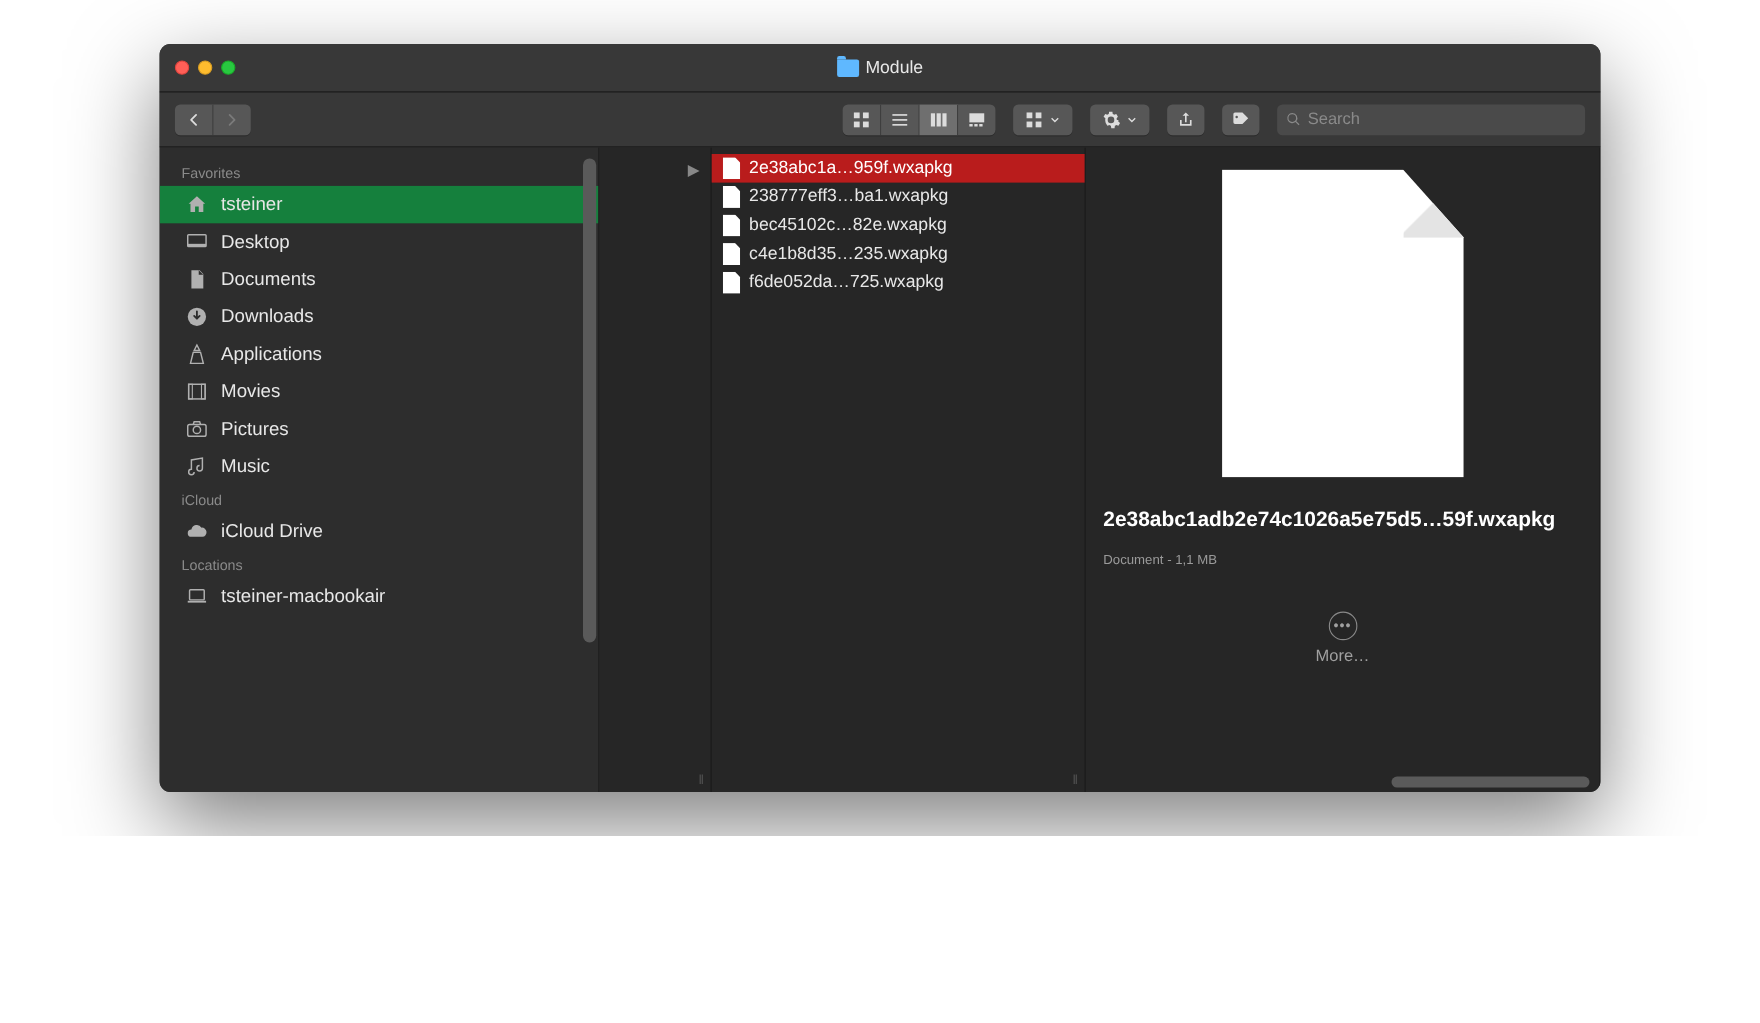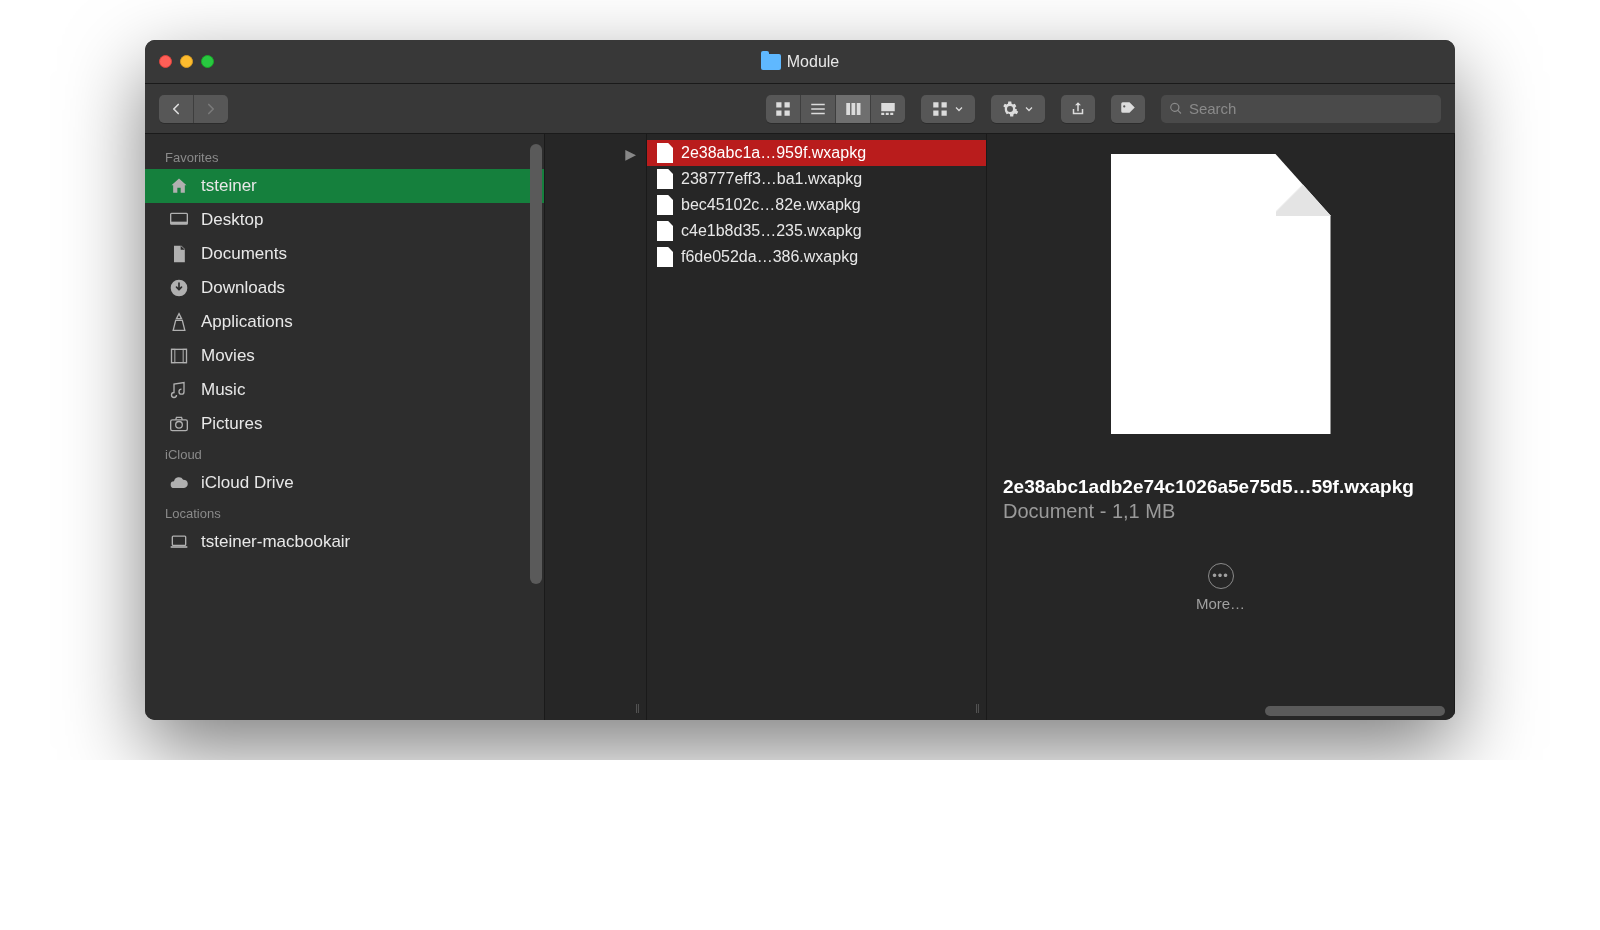--- a/index.html
+++ b/index.html
@@ -186,25 +186,25 @@
       position: relative; margin-top: 6px;
       clip-path: polygon(0 0, 75% 0, 100% 22%, 100% 100%, 0 100%);
     }
     .preview-doc::after {
       content:"";
       position:absolute; top:0; right:0; width:55px; height:62px;
       background: linear-gradient(135deg, transparent 48%, #e4e4e4 50%);
     }
     .preview-name {
       color:#fff; font-weight:600; font-size:19px;
-      margin-top:40px; text-align:left; width:100%;
+      margin-top:26px; text-align:left; width:100%;
       line-height:1.35;
       word-break: break-all;
     }
-    .preview-meta { color:#9a9a9a; font-size:20px; margin-top:0; width:100%; }
+    .preview-meta { color:#9a9a9a; font-size:12px; margin-top:16px; width:100%; }
     .more-btn {
       margin-top:40px; display:flex; flex-direction:column; align-items:center; gap:6px;
       color:#a0a0a0; font-size:15px; cursor:default;
     }
     .more-btn .circ {
       width:26px; height:26px; border:1.5px solid #8a8a8a; border-radius:50%;
       display:flex; align-items:center; justify-content:center;
       font-size:13px; letter-spacing:1px;
     }
     .col-handle {
@@ -383,34 +383,34 @@
               <rect x="3" y="4" width="18" height="16" fill="none" stroke="#b0b0b0" stroke-width="1.6"></rect>
               <rect x="3" y="4" width="4" height="16" fill="none" stroke="#b0b0b0" stroke-width="1.2"></rect>
               <rect x="17" y="4" width="4" height="16" fill="none" stroke="#b0b0b0" stroke-width="1.2"></rect>
             </svg>
           </span>
           <span>Movies</span>
         </div>
         <div class="sb-item">
           <span class="icon">
             <svg viewBox="0 0 24 24">
-              <path d="M9 18a3 3 0 11-3-3V5l12-2v11a3 3 0 11-3-3" fill="none" stroke="#b0b0b0" stroke-width="1.6"></path>
-            </svg>
-          </span>
-          <span>Music</span>
-        </div>
-        <div class="sb-item">
-          <span class="icon">
-            <svg viewBox="0 0 24 24">
               <rect x="2" y="7" width="20" height="13" rx="2" fill="none" stroke="#b0b0b0" stroke-width="1.6"></rect>
               <circle cx="12" cy="13" r="4" fill="none" stroke="#b0b0b0" stroke-width="1.6"></circle>
               <path d="M8 7l1-3h6l1 3" fill="none" stroke="#b0b0b0" stroke-width="1.6"></path>
             </svg>
           </span>
           <span>Pictures</span>
+        </div>
+        <div class="sb-item">
+          <span class="icon">
+            <svg viewBox="0 0 24 24">
+              <path d="M9 18a3 3 0 11-3-3V5l12-2v11a3 3 0 11-3-3" fill="none" stroke="#b0b0b0" stroke-width="1.6"></path>
+            </svg>
+          </span>
+          <span>Music</span>
         </div>
         <div class="section-label">iCloud</div>
         <div class="sb-item">
           <span class="icon">
             <svg viewBox="0 0 24 24">
               <path d="M6 18a4 4 0 010-8 6 6 0 0111-2 5 5 0 011 10H6z"></path>
             </svg>
           </span>
           <span>iCloud Drive</span>
         </div>
@@ -444,21 +444,21 @@
             <div class="file-row">
               <span class="doc-icon"></span>
               <span>bec45102c…82e.wxapkg</span>
             </div>
             <div class="file-row">
               <span class="doc-icon"></span>
               <span>c4e1b8d35…235.wxapkg</span>
             </div>
             <div class="file-row">
               <span class="doc-icon"></span>
-              <span>f6de052da…386.wxapkg</span>
+              <span>f6de052da…725.wxapkg</span>
             </div>
             <div class="col-handle">‖</div>
         </div>
         <div class="col col-preview">
           <div class="preview-doc"></div>
           <div class="preview-name">2e38abc1adb2e74c1026a5e75d5…59f.wxapkg</div>
           <div class="preview-meta">Document - 1,1 MB</div>
           <div class="more-btn">
             <div class="circ">•••</div>
             <span>More…</span>

